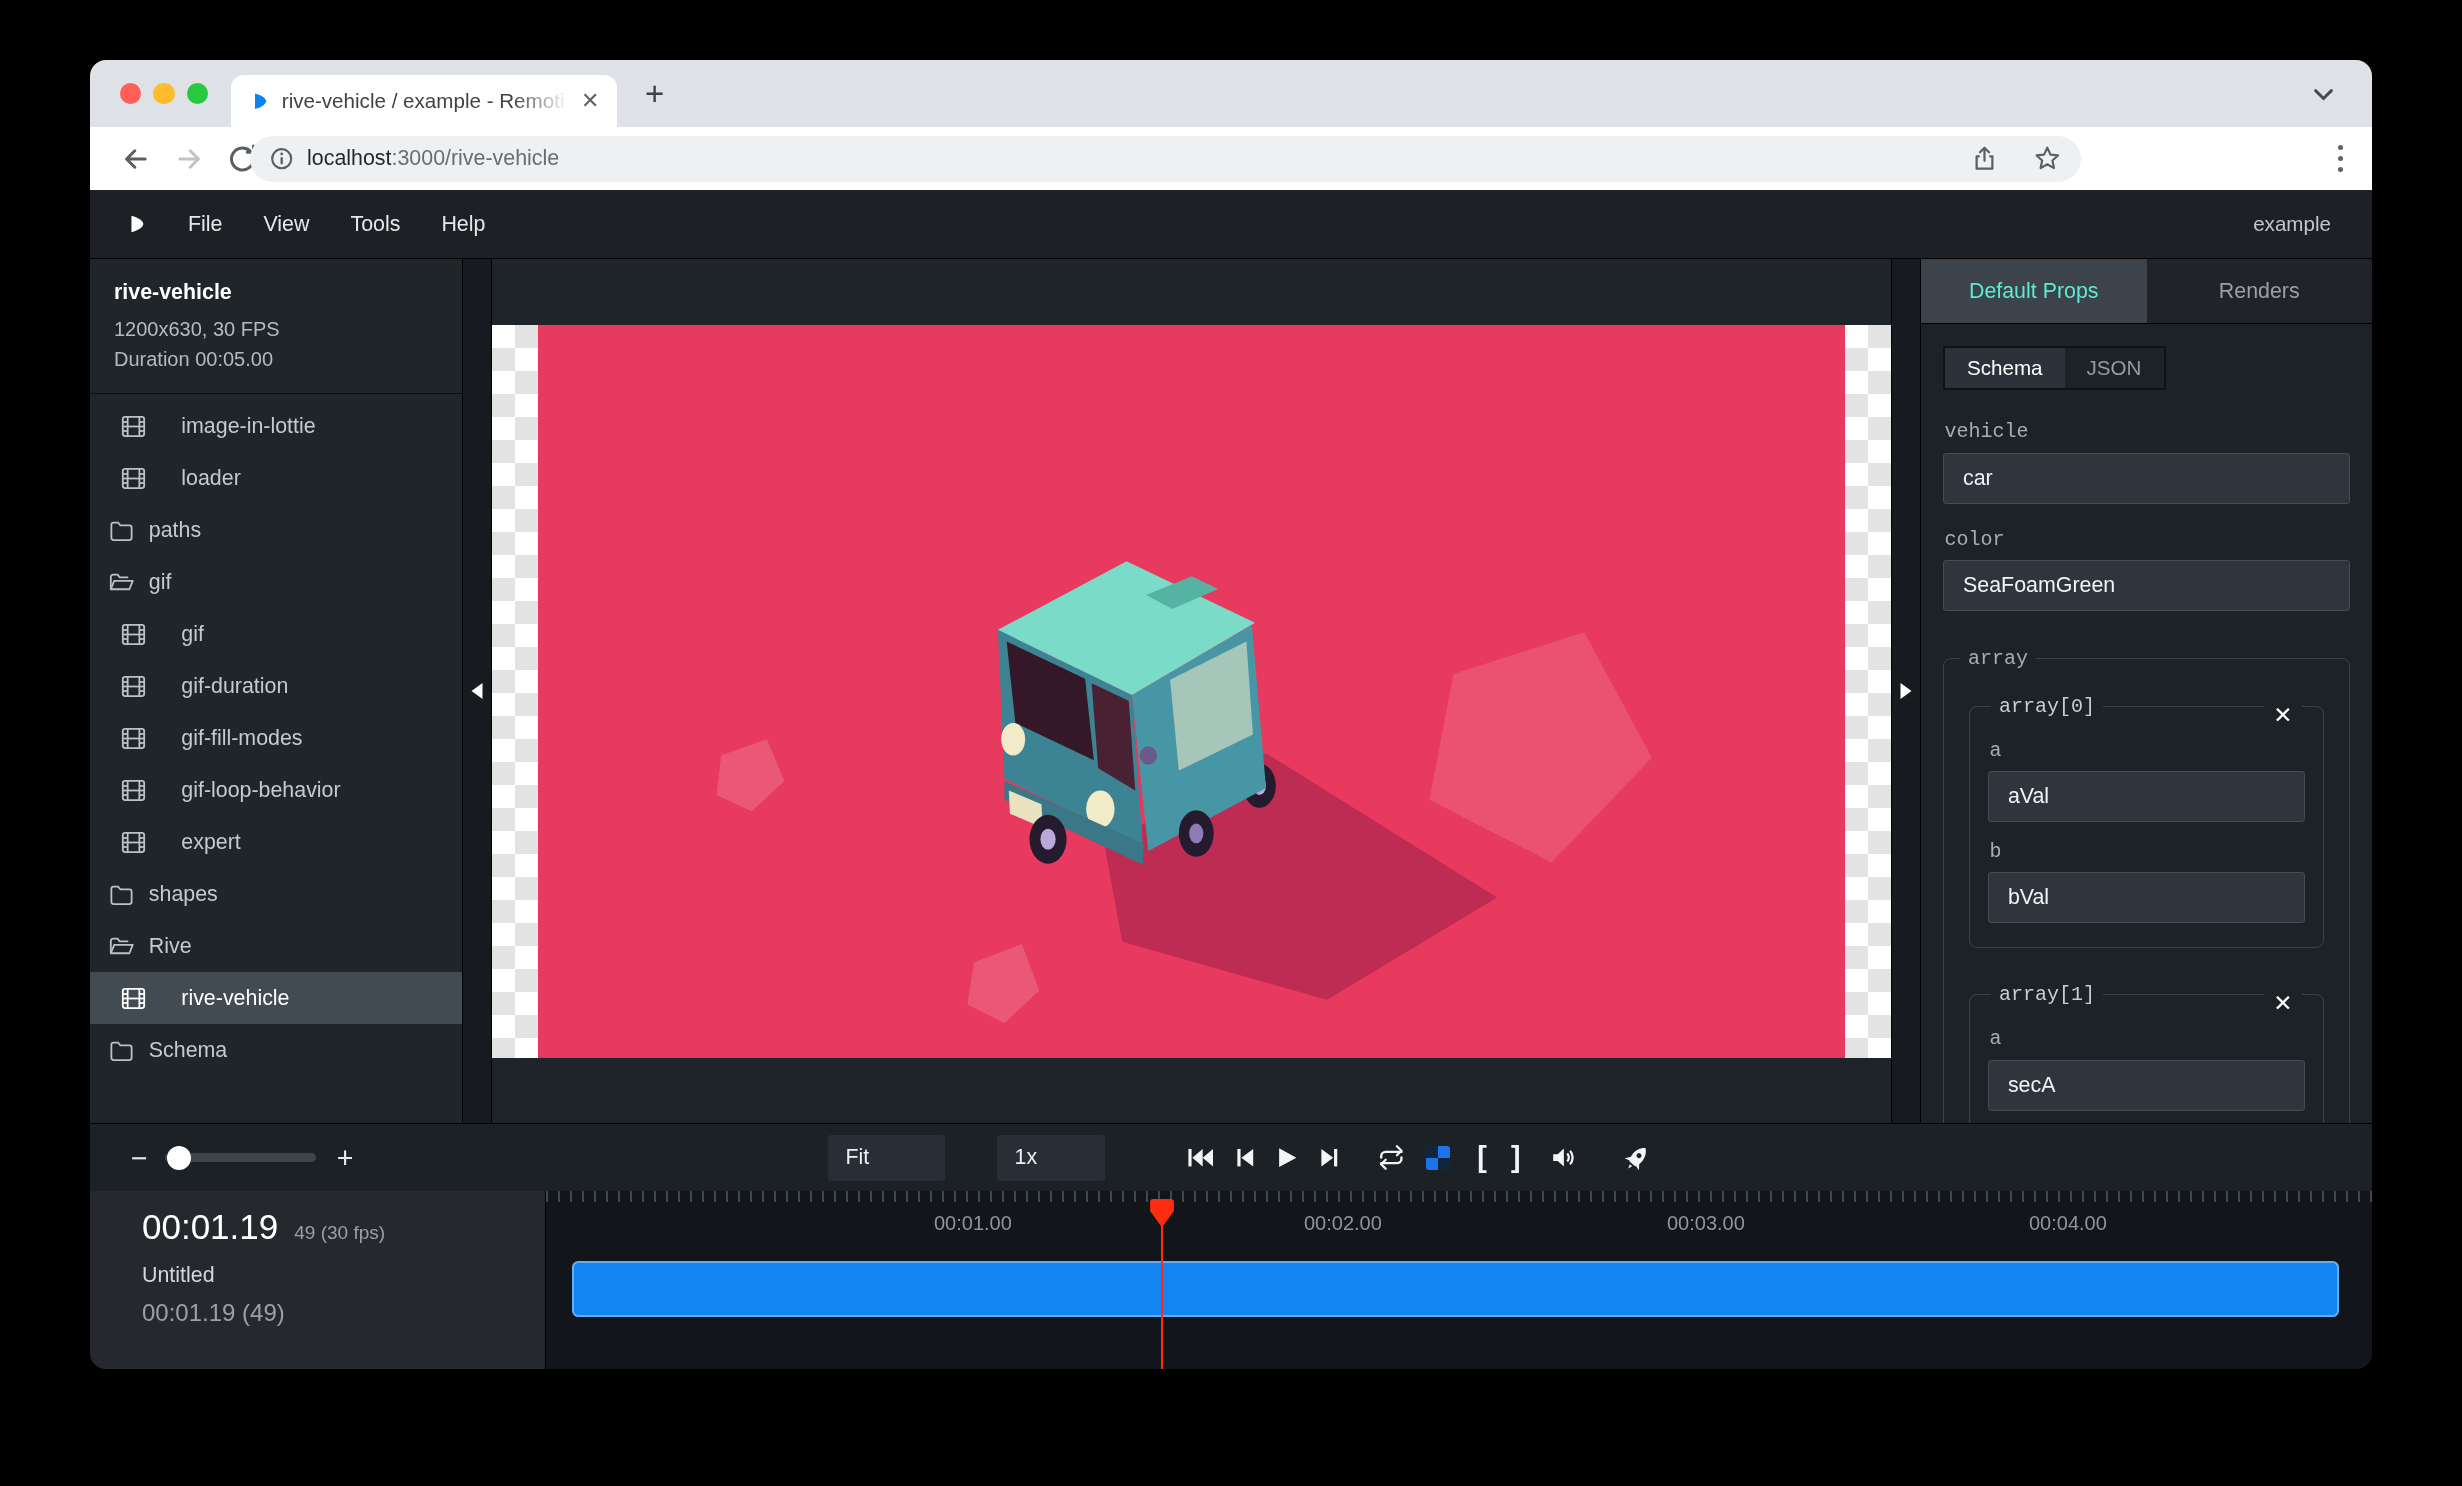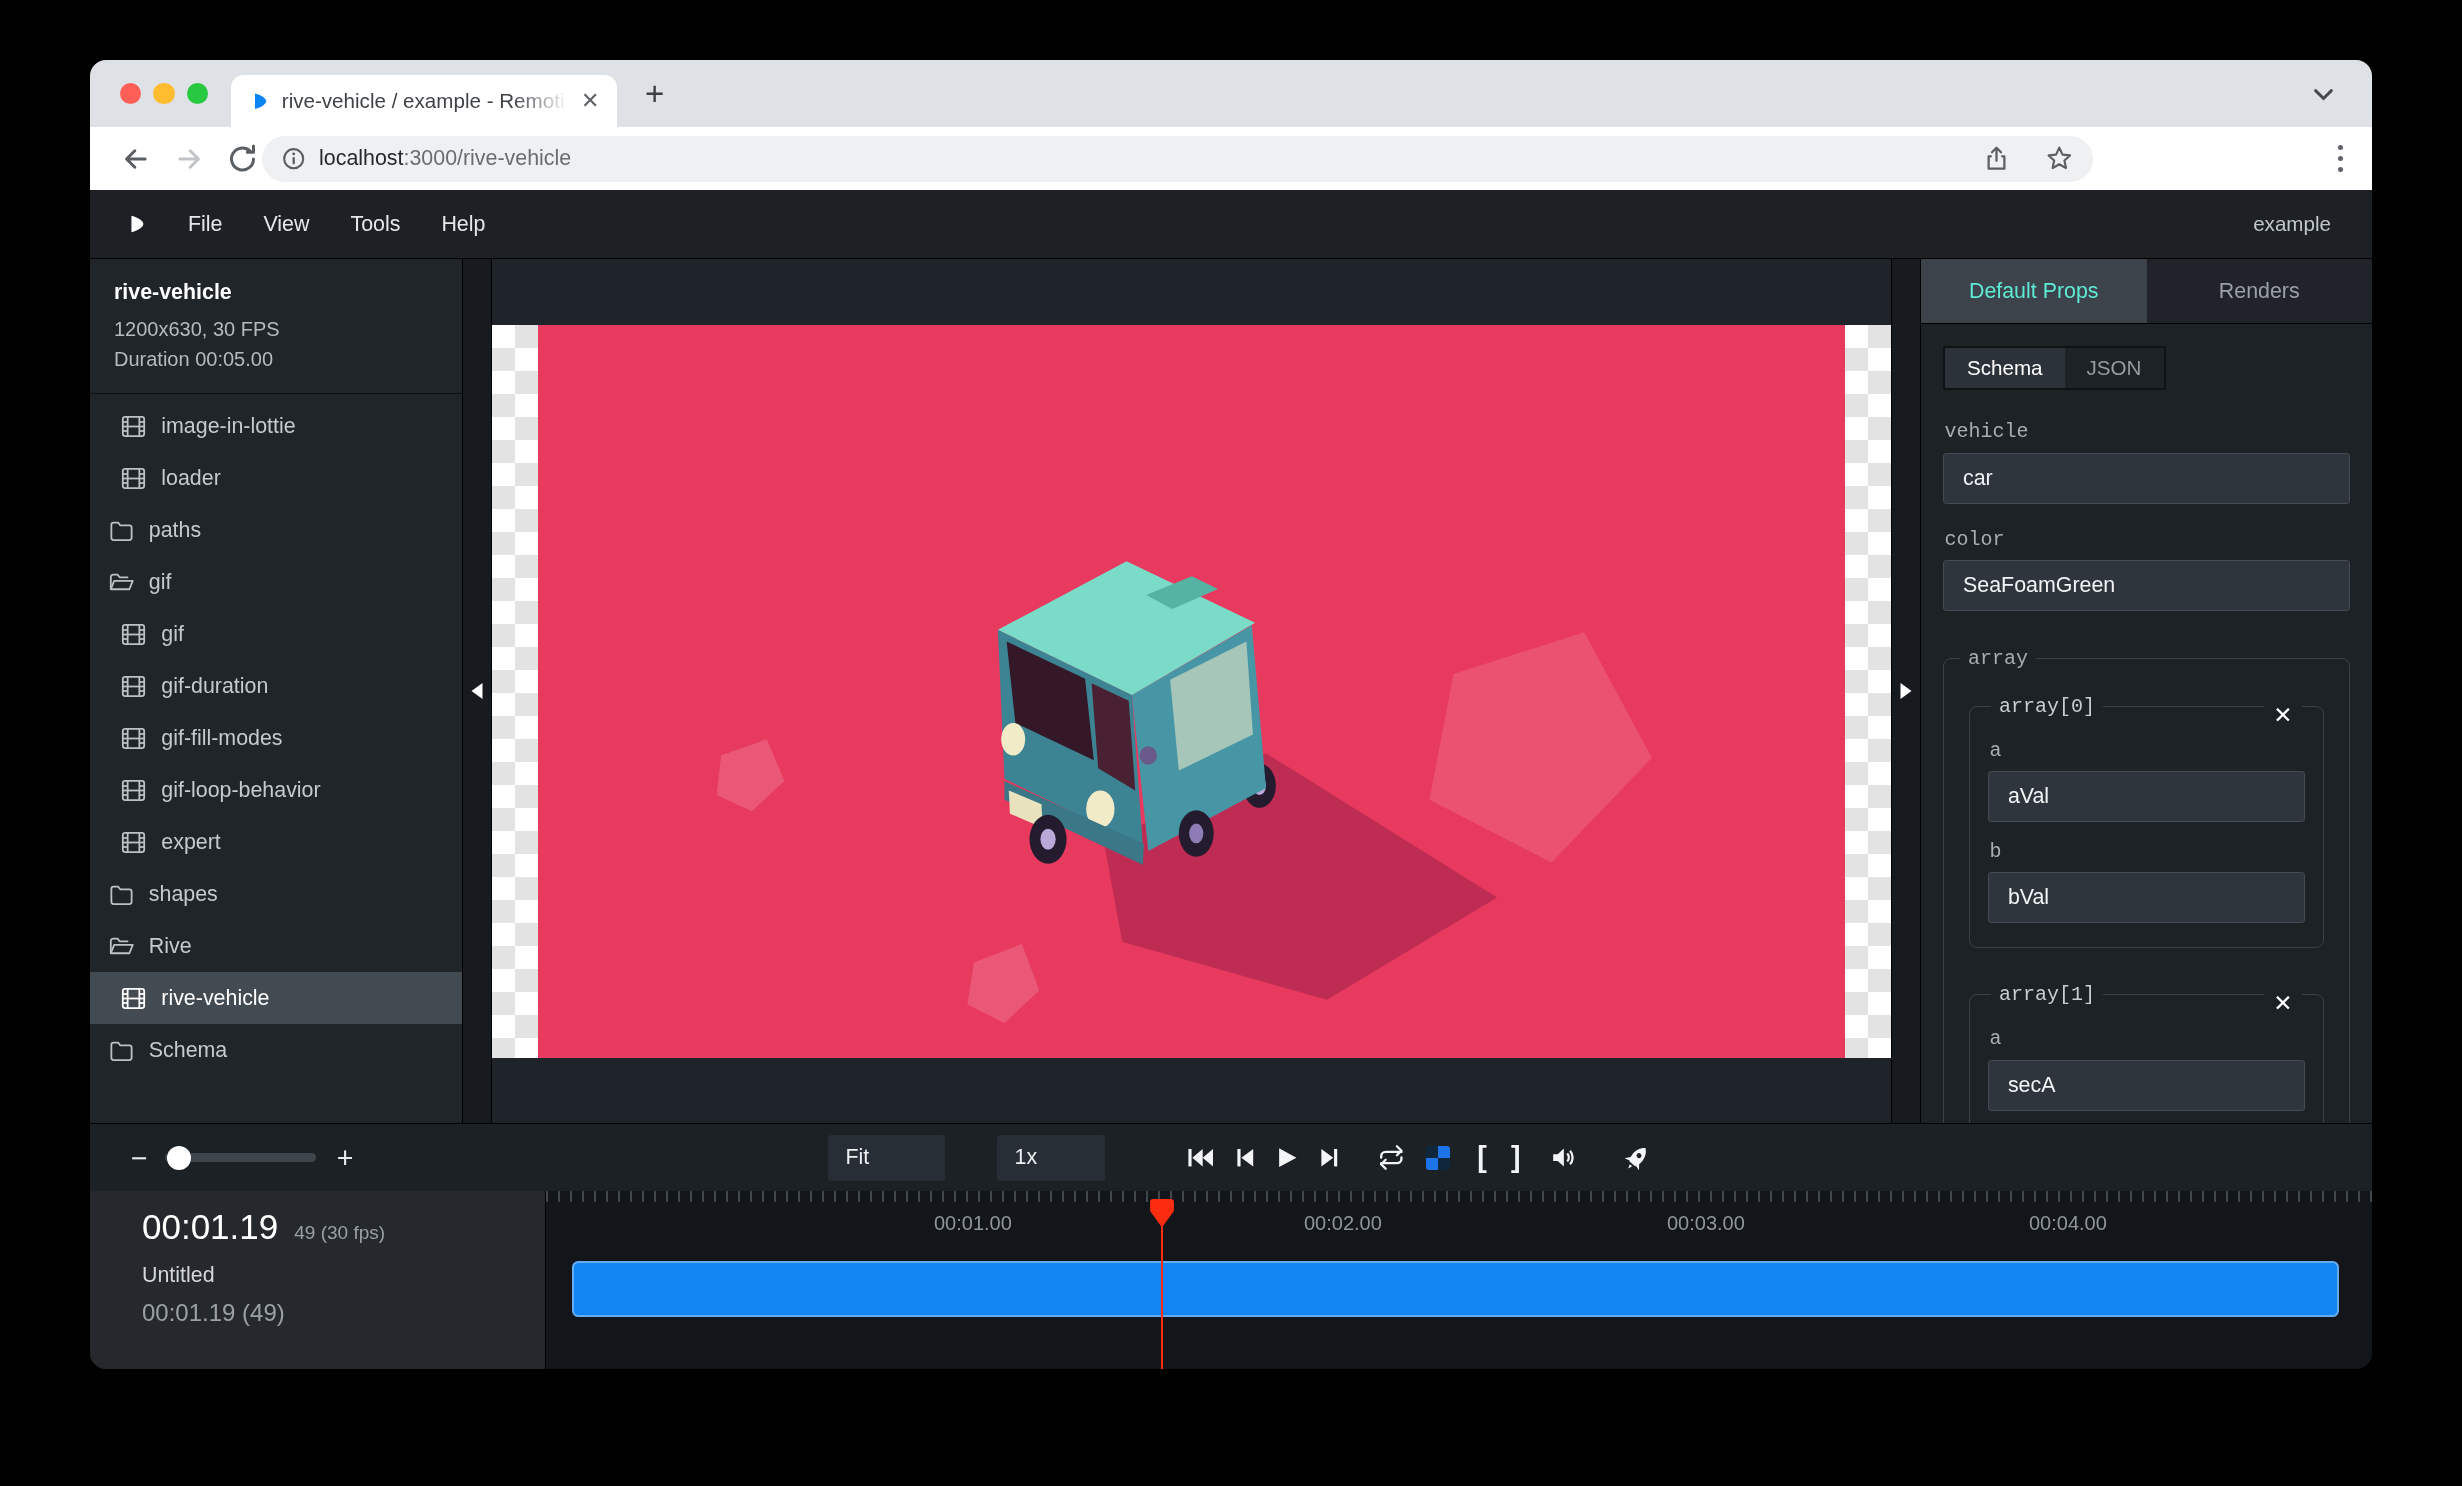--- a/index.html
+++ b/index.html
@@ -17,21 +17,21 @@
     border-radius:12.7px 12.7px 0 0; display:flex; align-items:center; padding:0 14.3px 0 17.5px; }
   .tab-favicon { width:20.6px; height:20.6px; flex:none; }
   .tab-title { flex:1; margin-left:12.7px; font-size:20.6px; color:#3f4347; white-space:nowrap; overflow:hidden;
     -webkit-mask-image:linear-gradient(90deg,#000 78%,transparent 97%); mask-image:linear-gradient(90deg,#000 78%,transparent 97%); }
   .tab-close { font-size:22px; color:#5f6368; line-height:1; padding:0 3.2px; }
   .newtab { position:absolute; left:555px; top:50%; transform:translateY(-40%); font-size:33px; font-weight:300; color:#3c4043; line-height:0; }
   .tabsearch { position:absolute; right:35px; top:50%; transform:translateY(-50%); }
 
   .urlrow { height:63px; background:#fff; position:relative; flex:none; }
   .navic { position:absolute; top:50%; transform:translateY(-50%); }
-  .urlpill { position:absolute; left:172px; top:8.7px; width:1831px; height:46px; border-radius:23px; background:#eef0f2;
+  .urlpill { position:absolute; left:160px; top:8.7px; width:1831px; height:46px; border-radius:23px; background:#eef0f2;
     display:flex; align-items:center; padding:0 19px; }
   .url-host { font-size:21.4px; color:#26282b; margin-left:12.7px; }
   .url-path { font-size:21.4px; color:#696d72; }
   .pill-right { margin-left:auto; display:flex; align-items:center; gap:35px; }
   .menudots { position:absolute; right:28.6px; top:50%; transform:translateY(-50%); display:flex; flex-direction:column; gap:5.6px; }
   .menudots i { width:5.6px; height:5.6px; background:#5f6368; border-radius:50%; }
 
   
   .menubar { height:69px; background:#1d2125; border-bottom:1.6px solid #000; display:flex; align-items:center; flex:none; }
   .applogo { margin-left:35px; width:22px; height:22px; }
@@ -40,21 +40,21 @@
 
   
   .main { flex:1; display:flex; min-height:0; }
 
   .sidebar { width:373px; flex:none; background:#20252a; border-right:1.6px solid #000; overflow:hidden; }
   .sb-head { padding:20.6px 24px 19px 24px; border-bottom:1.6px solid #0b0d0f; }
   .sb-title { font-size:21.4px; font-weight:bold; color:#fff; margin-bottom:9.5px; }
   .sb-meta { font-size:20px; color:#b5bac0; line-height:1.5; }
   .sb-list { padding-top:6.3px; }
   .sb-row { height:52px; display:flex; align-items:center; padding-left:17.5px; }
-  .sb-row.indent { padding-left:30px; }
+  .sb-row.indent { padding-left:30px;gap:20px; }
   .sb-row.selected { background:#434b52; }
   .sb-row.selected .sb-label { color:#fff; }
   .sb-ico { width:27px; height:27px; flex:none; margin-right:14.3px; color:#bcc1c7; }
   .sb-label { font-size:21.4px; color:#c6cace; }
 
   .gutter { width:28.6px; flex:none; background:#171b1f; position:relative; }
   .gutter.gl { border-right:1.6px solid #000; }
   .gutter.gr { border-left:1.6px solid #000; }
   .g-arrow { position:absolute; top:50%; left:50%; transform:translate(-50%,-50%); width:0; height:0;
     border-top:8.7px solid transparent; border-bottom:8.7px solid transparent; }

